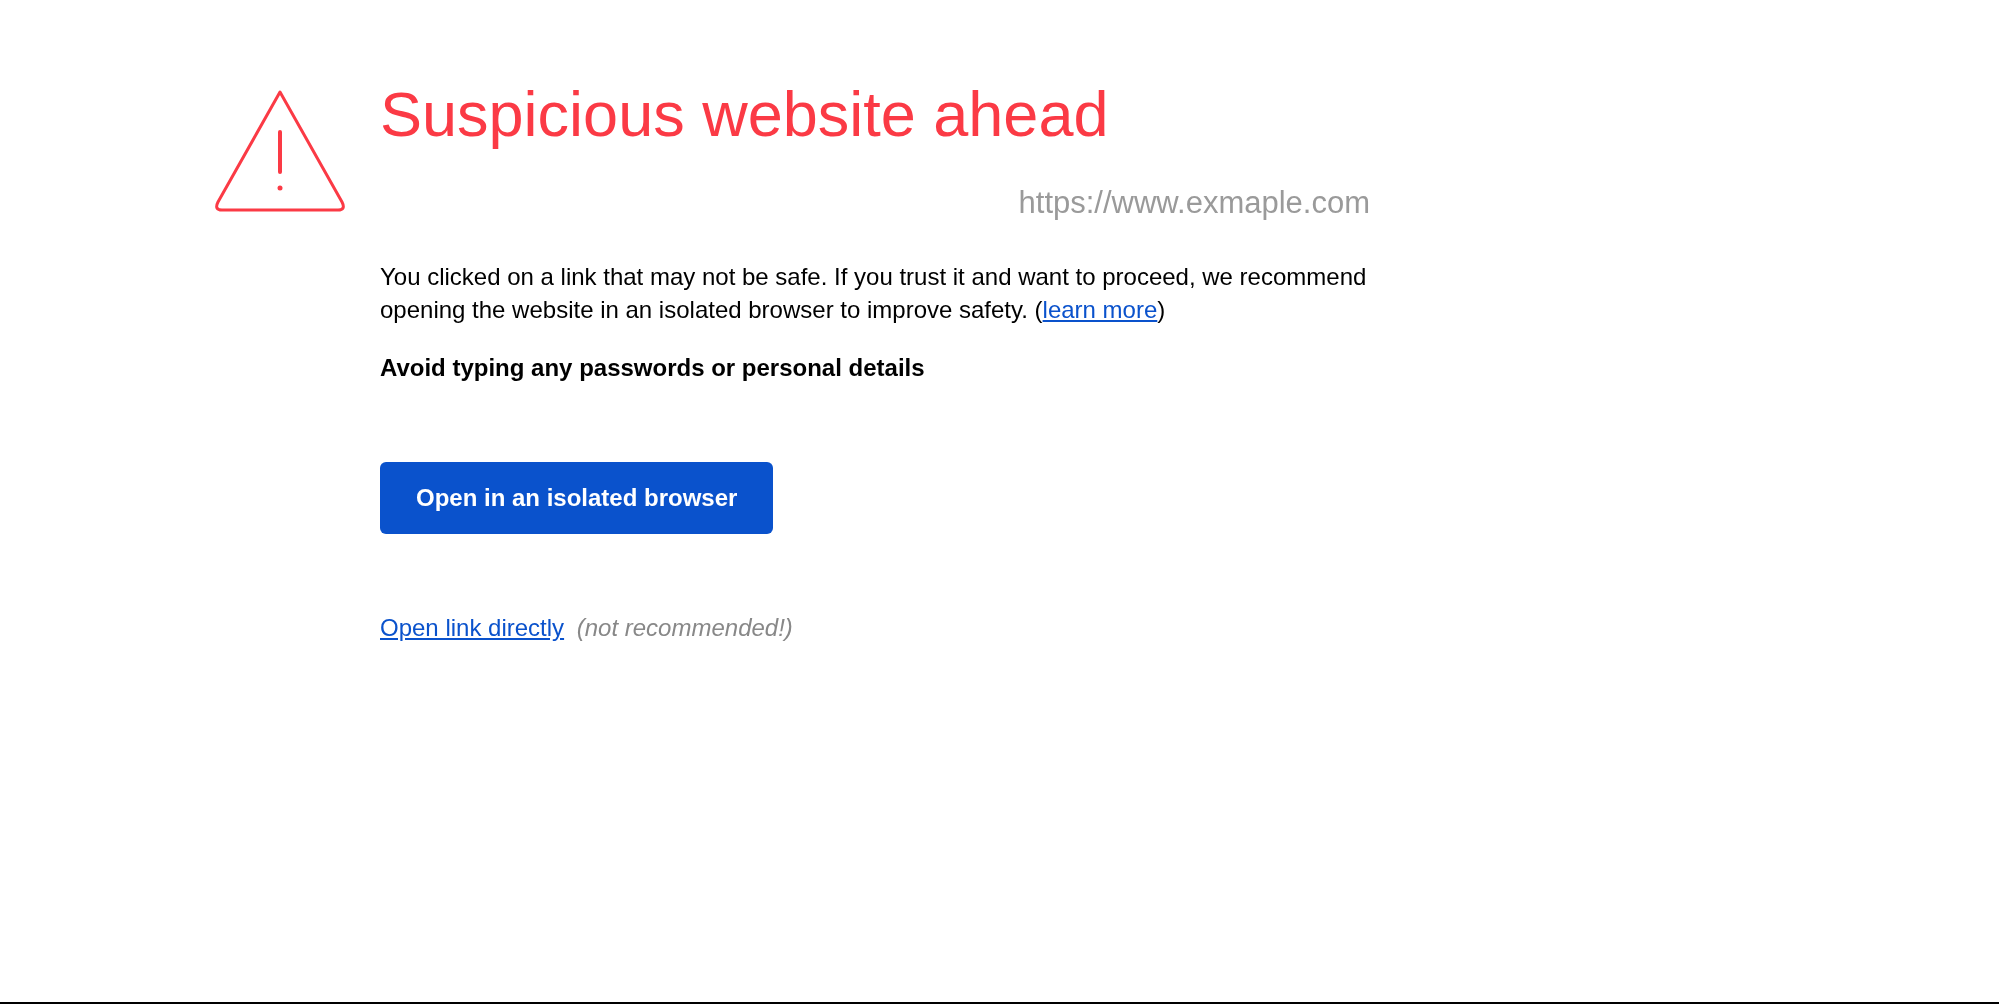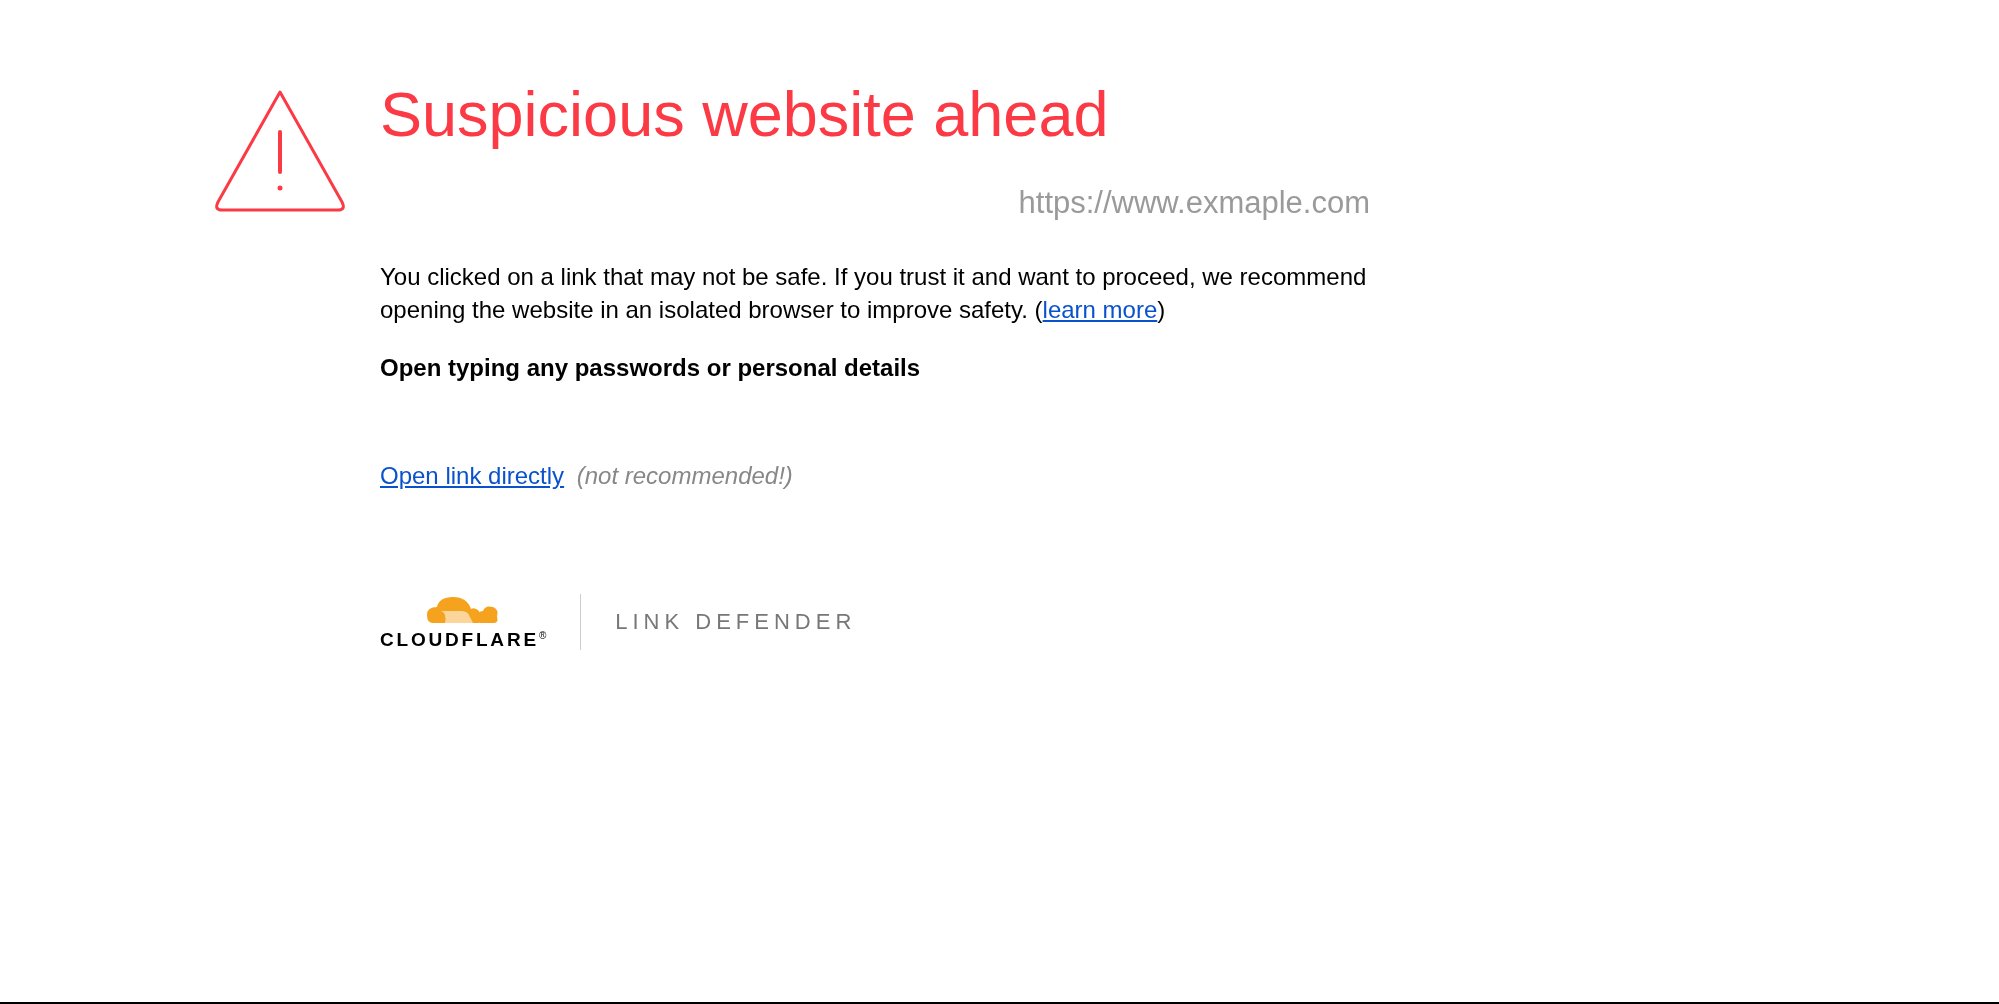--- a/index.html
+++ b/index.html
@@ -137,34 +137,23 @@
       <circle cx="70" cy="102" r="2.5" fill="#fb3a45"></circle>
     </svg>
   </div>
 
   <div class="content-col">
     <h1 class="heading">Suspicious website ahead</h1>
     <div class="url">https://www.exmaple.com</div>
     <p class="desc">
       <span>You clicked on a link that may not be safe. If you trust it and want to proceed, we recommend opening the website in an isolated browser to improve safety. (</span><a href="#">learn more</a><span>)</span>
     </p>
-    <p class="bold-line">Open typing any passwords or personal details</p>
+    <p class="bold-line">Avoid typing any passwords or personal details</p>
 
+    <button class="primary-btn">Open in an isolated browser</button>
 
     <div class="secondary-row">
       <a href="#" class="secondary-link">Open link directly</a>
       <span class="not-recommended">(not recommended!)</span>
     </div>
 
-    <div class="footer-logo">
-      <div class="cloudflare-block">
-        <svg class="cf-clouds" width="72" height="34" viewBox="0 0 72 34">
-          <path d="M 6 30 Q 0 30 0 22 Q 0 14 10 14 Q 12 4 26 4 Q 40 4 44 16 Q 48 14 52 18 L 52 30 Z" fill="#f5a31e"></path>
-          <path d="M 54 30 Q 50 30 50 24 Q 50 18 56 18 Q 58 12 66 14 Q 72 16 70 24 Q 72 30 66 30 Z" fill="#f5a31e"></path>
-          <path d="M 18 30 L 46 30 L 42 22 Q 40 18 34 18 L 14 18 Q 20 20 18 30 Z" fill="#fff" opacity="0.55"></path>
-        </svg>
-        <div class="cf-text"><span>CLOUDFLARE</span><span class="cf-reg">®</span></div>
-      </div>
-      <div class="divider"></div>
-      <div class="link-defender">LINK DEFENDER</div>
-    </div>
   </div>
 </div>
 
 </body></html>

